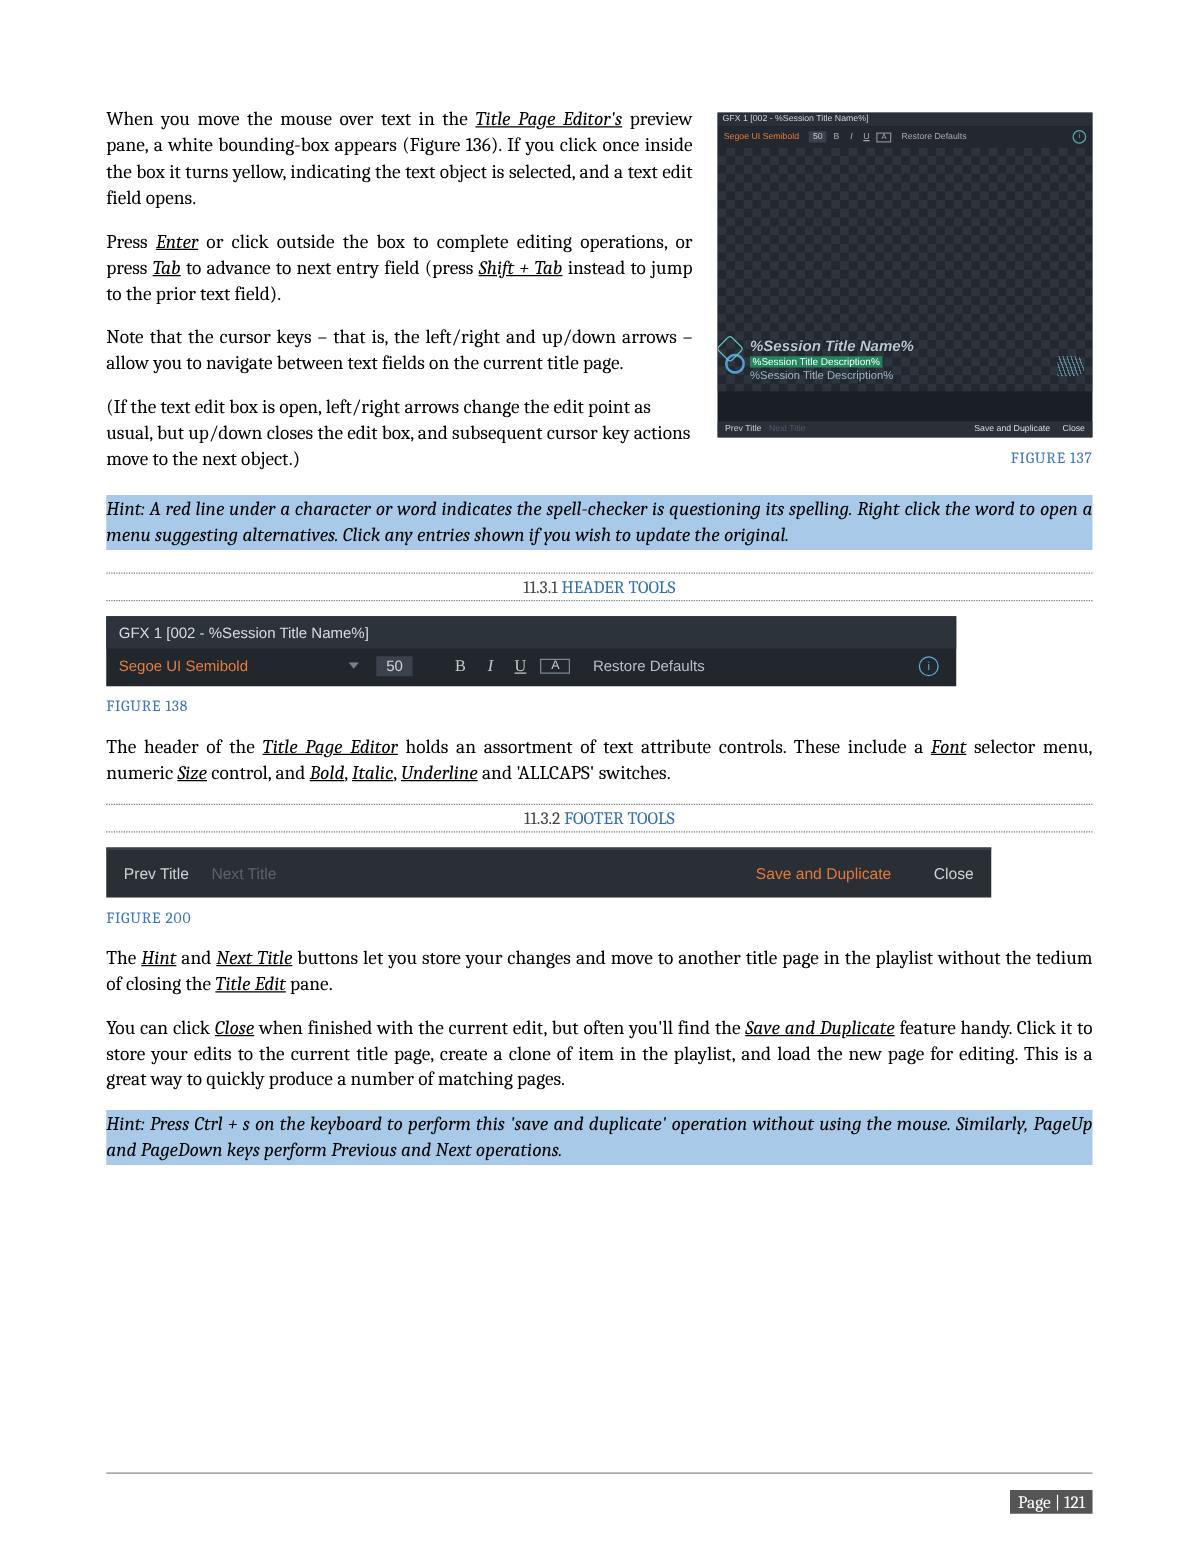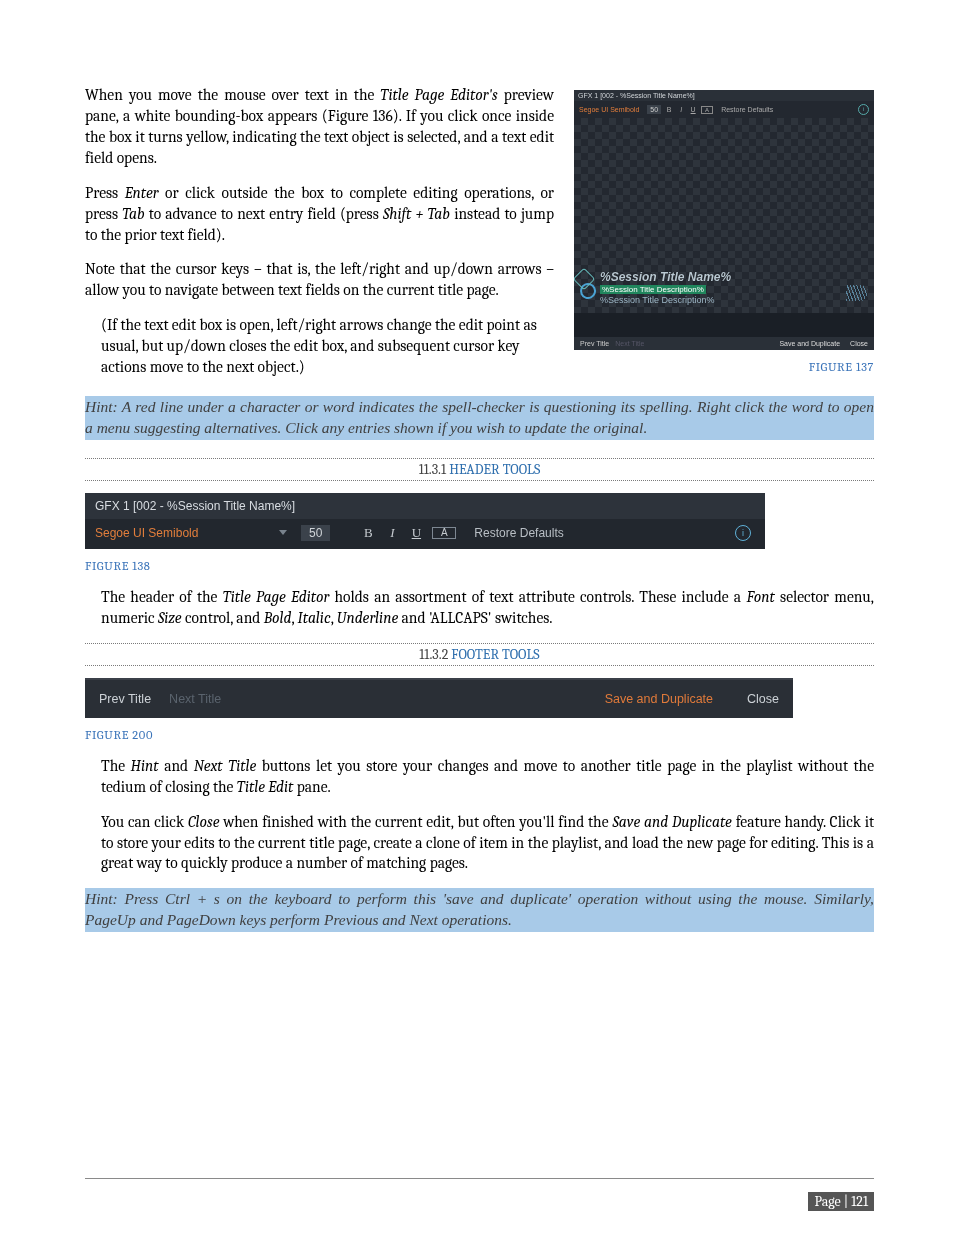--- a/index.html
+++ b/index.html
@@ -120,38 +120,37 @@
   .fig137-cap {
     text-align: right;
     color: #3b74b9;
     font-size: 12.5px;
     letter-spacing: .6px;
     margin-top: 10px;
   }
 
   p.body {
     text-align: justify;
-    margin: 0 0 14px 16px;
+    margin: 0 0 14px 0;
     line-height: 1.35;
   }
   p.body-wrap {
     text-align: justify;
     margin: 0 0 14px 0;
     line-height: 1.35;
   }
-  .ital { font-style: italic; }
+  .ital { font-style: italic; text-decoration: underline; }
   .hint-box {
     background: #a8cae8;
-    color: #404040;
+    color: #000000;
     font-style: italic;
     text-align: justify;
     padding: 1px 0;
     margin: 4px 0 18px 0;
     line-height: 1.35;
-    font-family: Liberation Serif, serif;
   }
 
   .section-head {
     border-top: 1px dotted #7a7a7a;
     border-bottom: 1px dotted #7a7a7a;
     text-align: center;
     font-family: Cambria, Georgia, serif;
     color: #2f6fae;
     padding: 2px 0;
     margin: 4px 0 12px 0;

